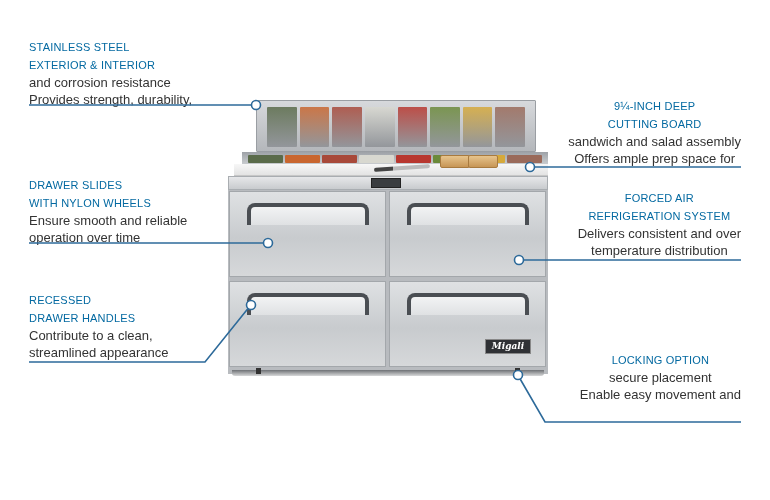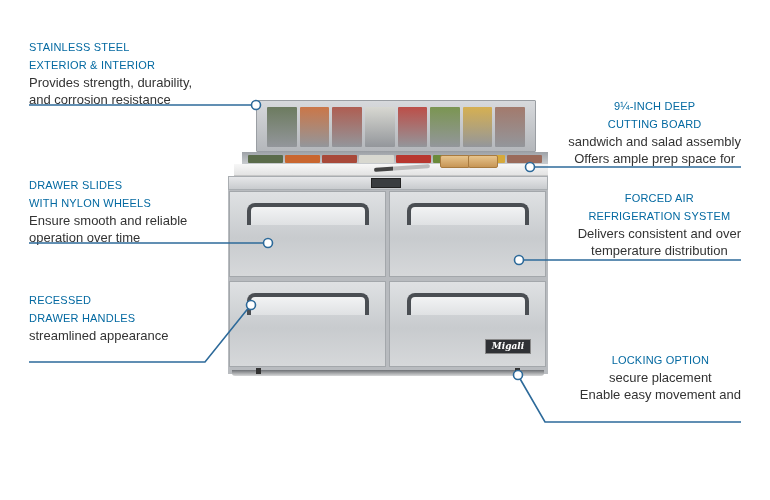--- a/index.html
+++ b/index.html
@@ -51,42 +51,43 @@
 </style>
 </head>
 <body>
 
 <div class="callout" style="left:29px; top:38px;">
   <div class="title">
       <div>STAINLESS STEEL</div>
       <div>EXTERIOR &amp; INTERIOR</div>
     </div>
   <div class="desc">
+      <div>and corrosion resistance</div>
       <div>Provides strength, durability,</div>
-      <div>and corrosion resistance</div>
     </div>
 </div>
 
 <div class="callout" style="left:29px; top:176px;">
   <div class="title">
       <div>DRAWER SLIDES</div>
       <div>WITH NYLON WHEELS</div>
     </div>
   <div class="desc">
       <div>Ensure smooth and reliable</div>
       <div>operation over time</div>
     </div>
 </div>
 
 <div class="callout" style="left:29px; top:291px;">
   <div class="title">
       <div>RECESSED</div>
       <div>DRAWER HANDLES</div>
     </div>
   <div class="desc">
+      <div>Contribute to a clean,</div>
       <div>streamlined appearance</div>
     </div>
 </div>
 
 <div class="callout right" style="right:29px; top:97px;">
   <div class="title">
       <div>9¼-INCH DEEP</div>
       <div>CUTTING BOARD</div>
     </div>
   <div class="desc">

